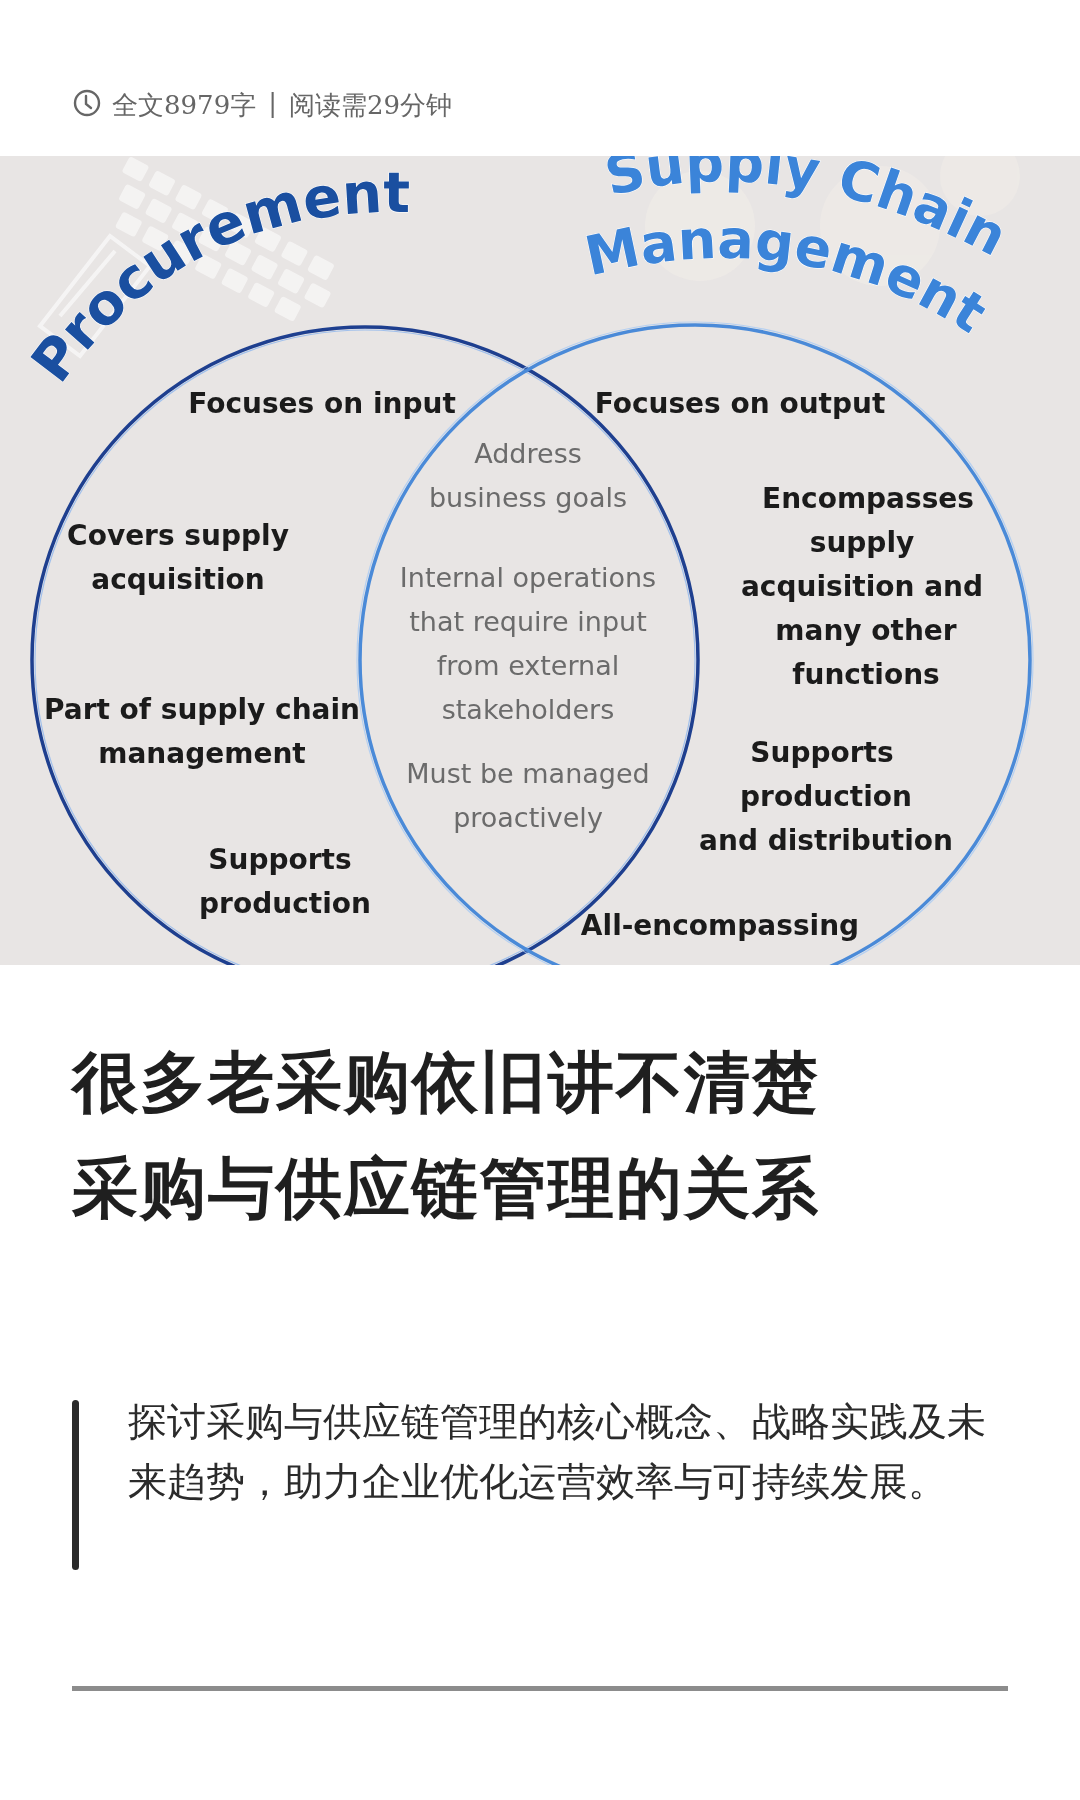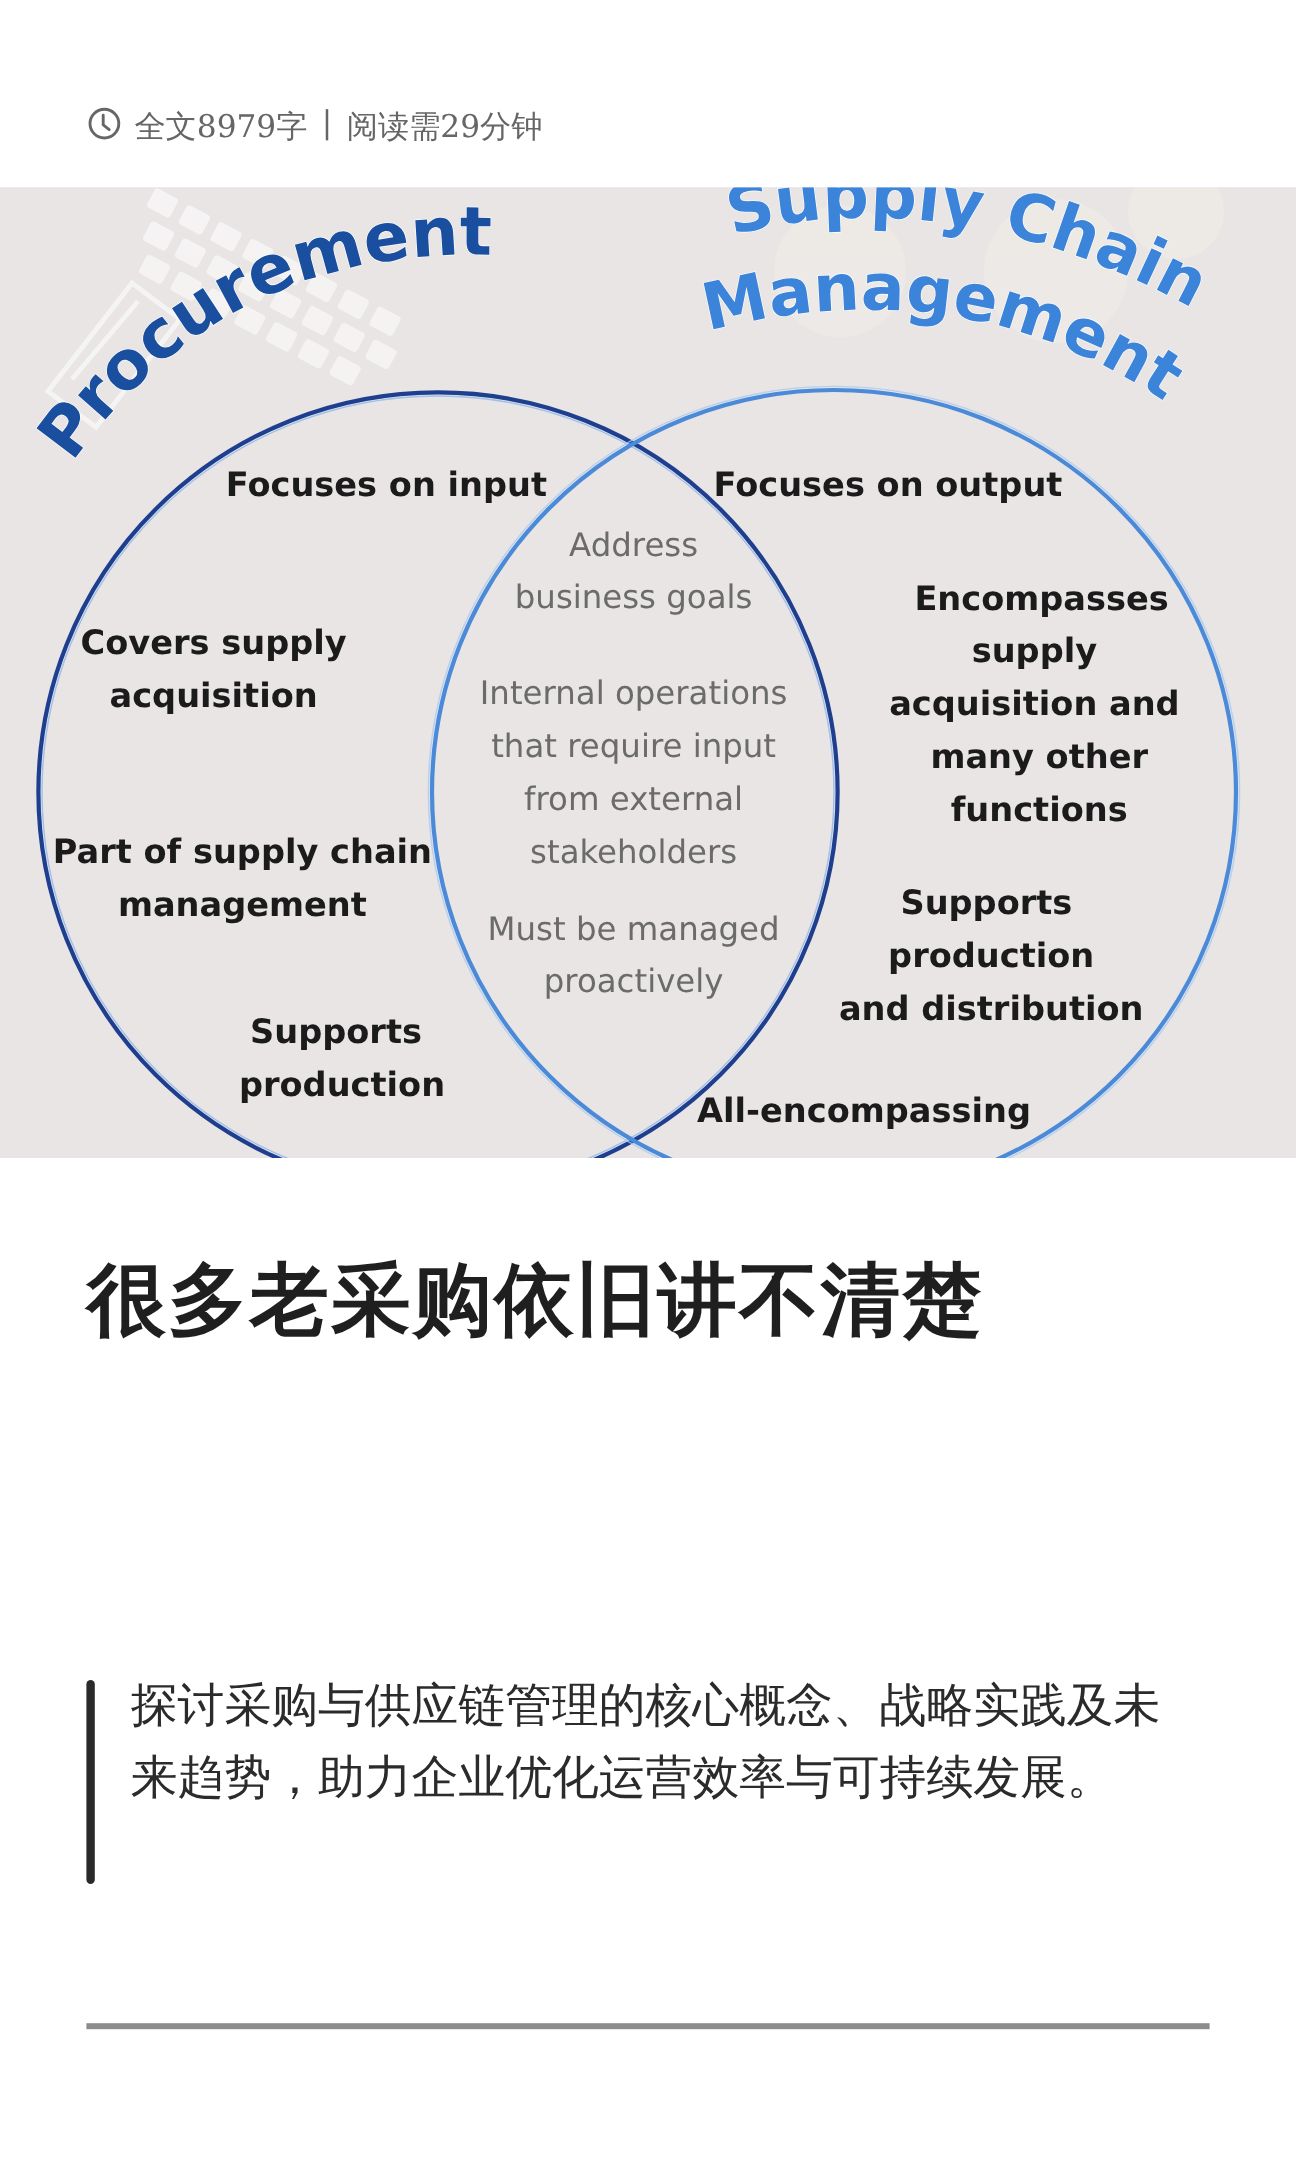--- a/index.html
+++ b/index.html
@@ -10,25 +10,25 @@
           display: flex; gap: 10px;
           font-family: "DejaVu Serif", serif; font-size: 26px; color: #666; }
   .meta .clock { width: 30px; height: 30px; display: inline-block; }
   .meta .sep { color: #666; margin: 0 2px; }
 
   .hero { position: absolute; left: 0; top: 156px; width: 1080px; height: 809px;
           background: #e8e5e4; overflow: hidden; }
   .hero svg { display: block; }
 
   .title { position: absolute; left: 72px; top: 1030px; width: 940px; margin: 0;
-           font-family: Liberation Sans, sans-serif; font-weight: bold; font-size: 66px;
+           font-family: Liberation Serif, serif; font-weight: bold; font-size: 66px;
            line-height: 106px; color: #1f1f1f; letter-spacing: 2px; }
   .title span { display: block; white-space: nowrap; }
 
-  .quote { position: absolute; left: 72px; top: 1400px; width: 936px; display: flex; }
+  .quote { position: absolute; left: 72px; top: 1400px; width: 936px; display: flex; justify-content: space-between; }
   .quote .bar { width: 7px; height: 170px; border-radius: 4px; background: #2a2a2a; flex: none; }
   .quote .text { margin-left: 30px; margin-top: -8px; font-size: 39px; line-height: 60px;
                  color: #2b2b2b; width: 880px; font-family: "DejaVu Serif", serif; }
 
   .rule { position: absolute; left: 72px; top: 1686px; width: 936px; height: 5px; background: #8c8c8c; }
 </style>
 </head>
 <body>
 
 <div class="meta">
@@ -133,20 +133,21 @@
       <text x="822" y="606">Supports</text>
       <text x="826" y="650">production</text>
       <text x="826" y="694">and distribution</text>
       <text x="720" y="779">All-encompassing</text>
     </g>
   </svg>
 </div>
 
 <h1 class="title">
   <span>很多老采购依旧讲不清楚</span>
+  <span>采购与供应链管理的关系</span>
 </h1>
 
 <div class="quote">
   <div class="bar"></div>
   <div class="text">探讨采购与供应链管理的核心概念、战略实践及未来趋势，助力企业优化运营效率与可持续发展。</div>
 </div>
 
 <div class="rule"></div>
 
 </body></html>

